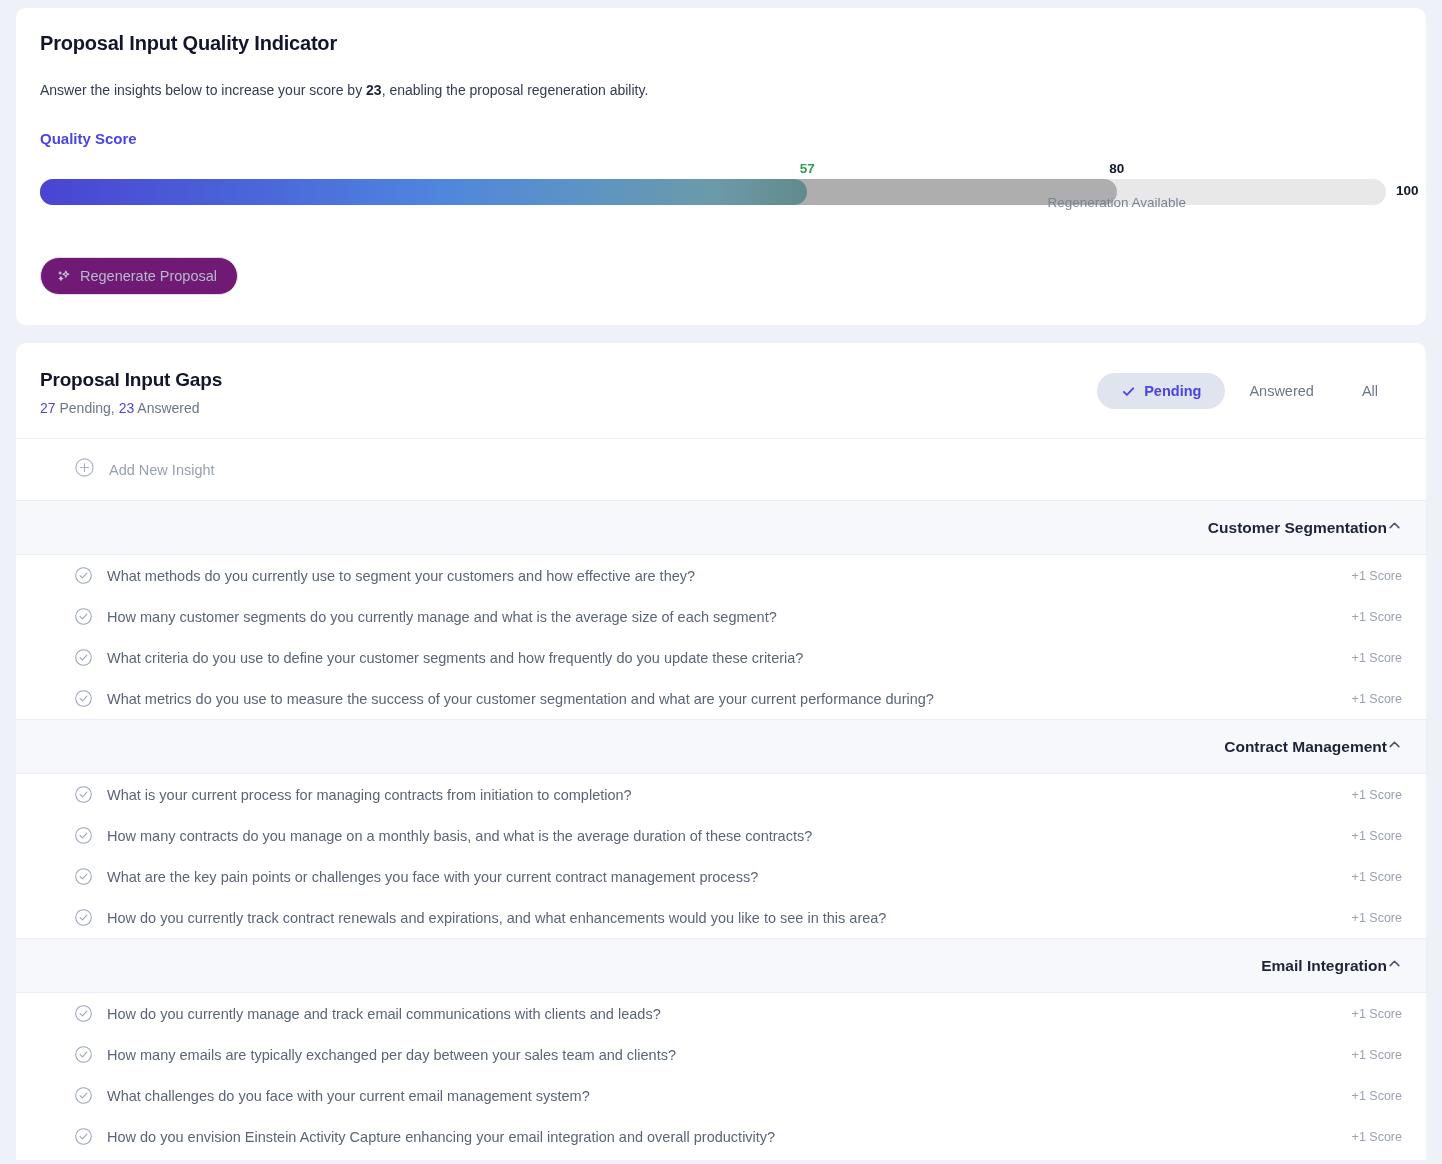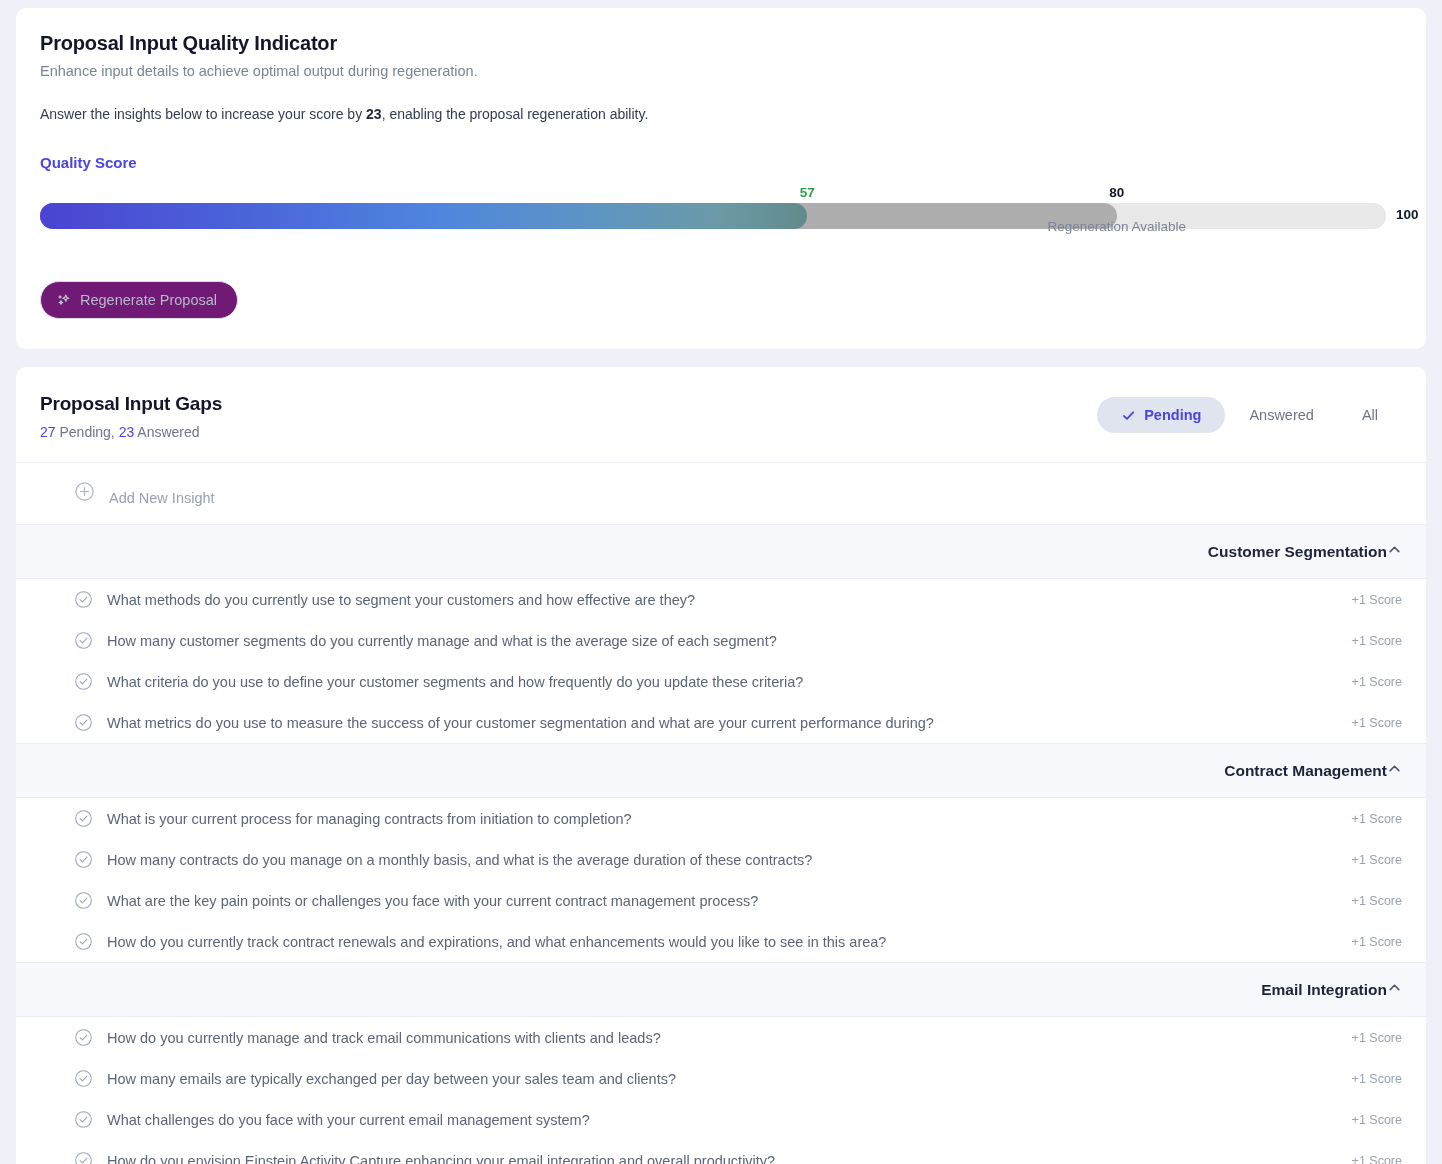--- a/index.html
+++ b/index.html
@@ -181,21 +181,21 @@
   .tab.active {
     background: #dfe4ef;
     color: #4a45e0;
     font-weight: 600;
   }
   .tab .check { display: inline-flex; }
 
   
   .add-row {
     display: flex;
-    align-items: flex-end;
+    align-items: center;
     gap: 14px;
     padding: 18px 24px 18px 58px;
     border-top: 1px solid #eef0f5;
     cursor: pointer;
   }
   .add-label { font-size: 14.5px; color: #97a0b1; }
 
   
   .section-head {
     display: flex;
@@ -234,21 +234,20 @@
   }
 
   .section-block:last-child .q-row:last-child { padding-bottom: 14px; }
 </style>
 </head>
 <body>
 
 <div class="card card-quality">
 
   <div class="page-title">Proposal Input Quality Indicator</div>
-  <div class="page-subtitle">Enhance input details to achieve optimal output during regeneration.</div>
 
   <div class="score-line">
     <span>Answer the insights below to increase your score by </span><b>23</b><span>, enabling the proposal regeneration ability.</span>
   </div>
 
   <div class="quality-label">Quality Score</div>
 
   <div class="bar-wrap">
     <div class="bar-markers">
       <span class="bar-marker m-current" id="marker-current" style="left: 767.22px;">57</span>

